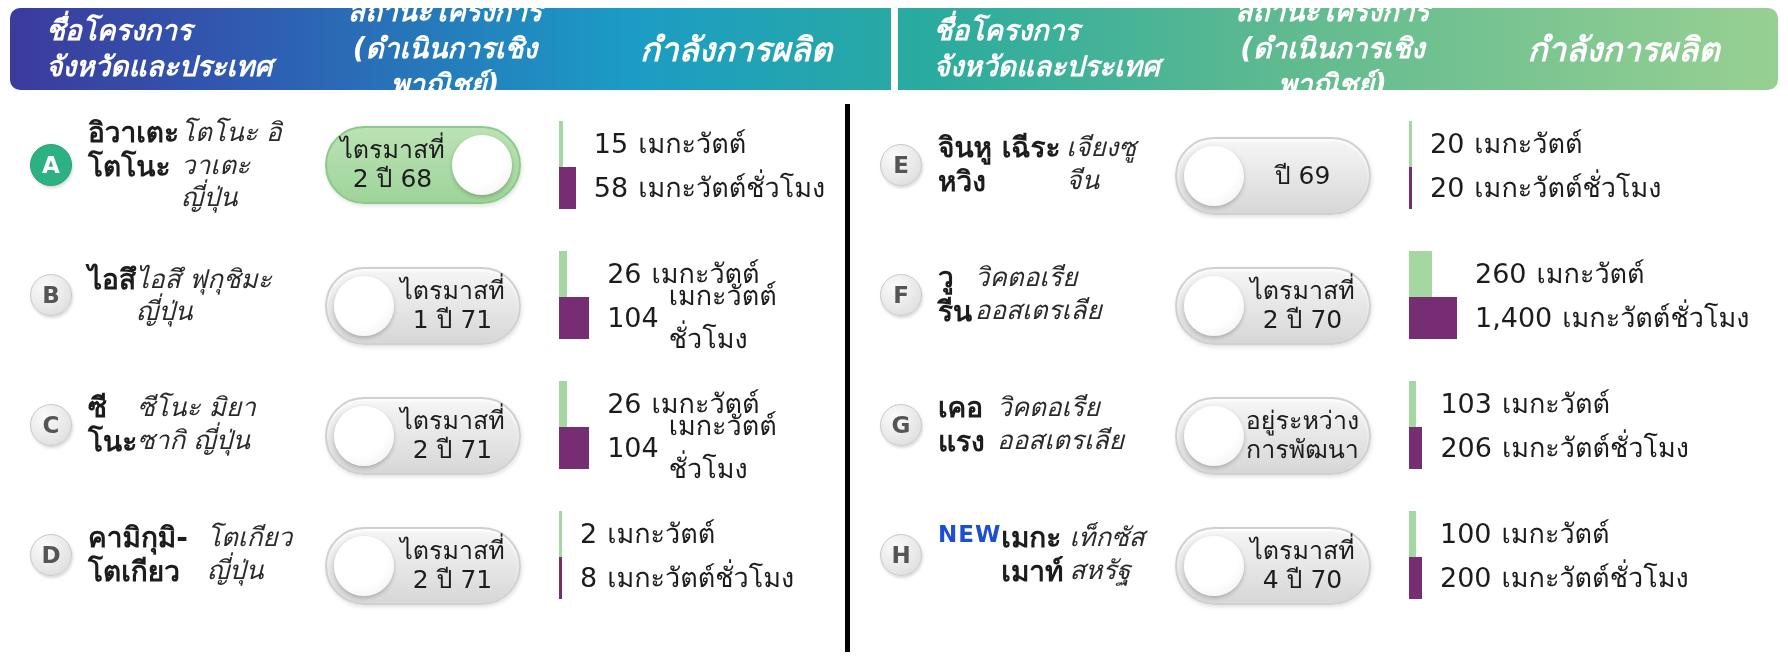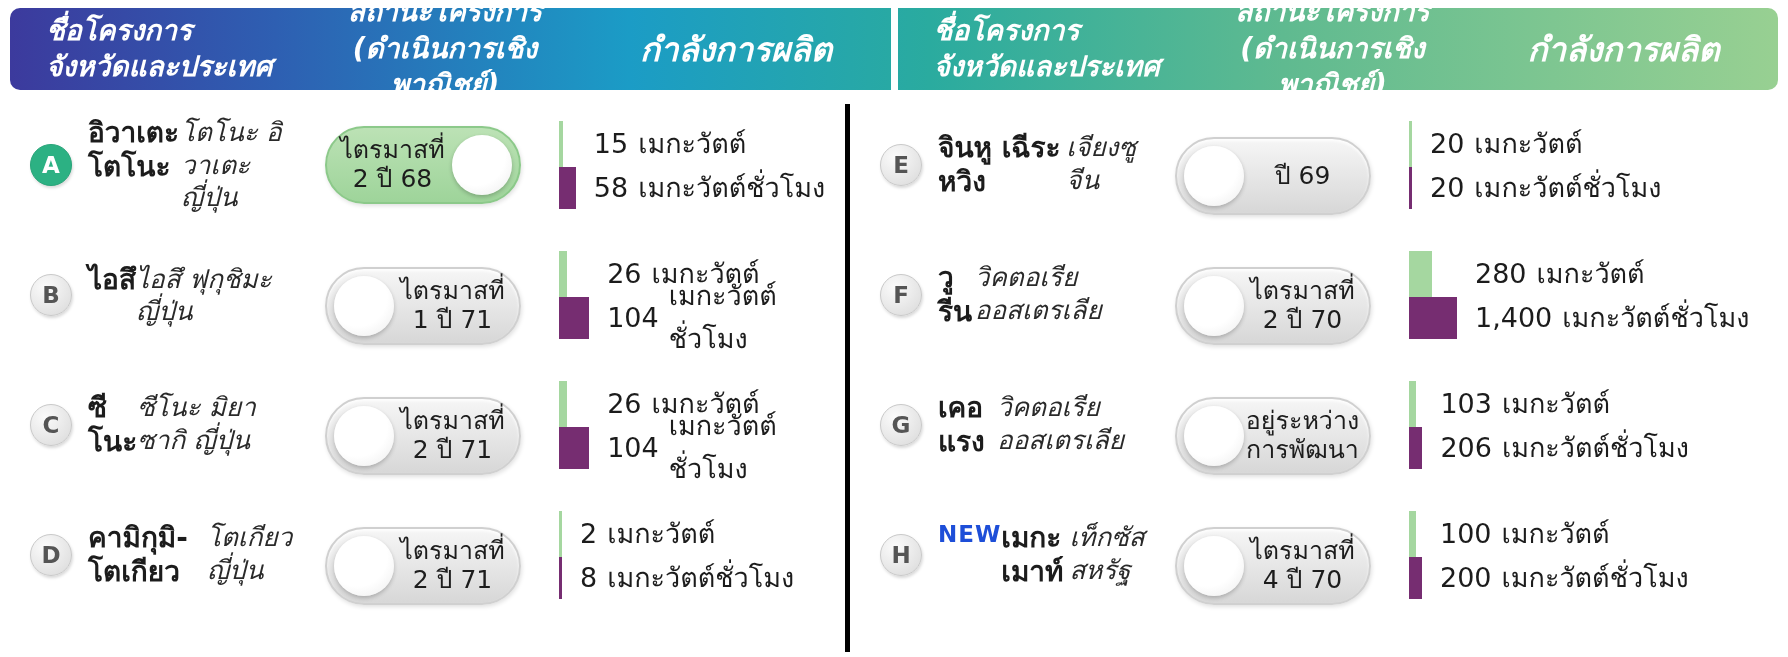--- a/index.html
+++ b/index.html
@@ -306,21 +306,21 @@
           </span>
         </div>
       </div>
       <div class="cell-cap">
         <div class="bars">
           <div class="bar-mw" style="width: 22.75px;"></div>
           <div class="bar-mwh" style="width: 48px;"></div>
         </div>
         <div class="cap-text">
           <div class="cap-line">
-              <span>280</span>
+              <span>260</span>
               <span>เมกะวัตต์</span>
             </div>
           <div class="cap-line">
               <span>1,400</span>
               <span>เมกะวัตต์ชั่วโมง</span>
             </div>
         </div>
       </div>
     </div>
 

